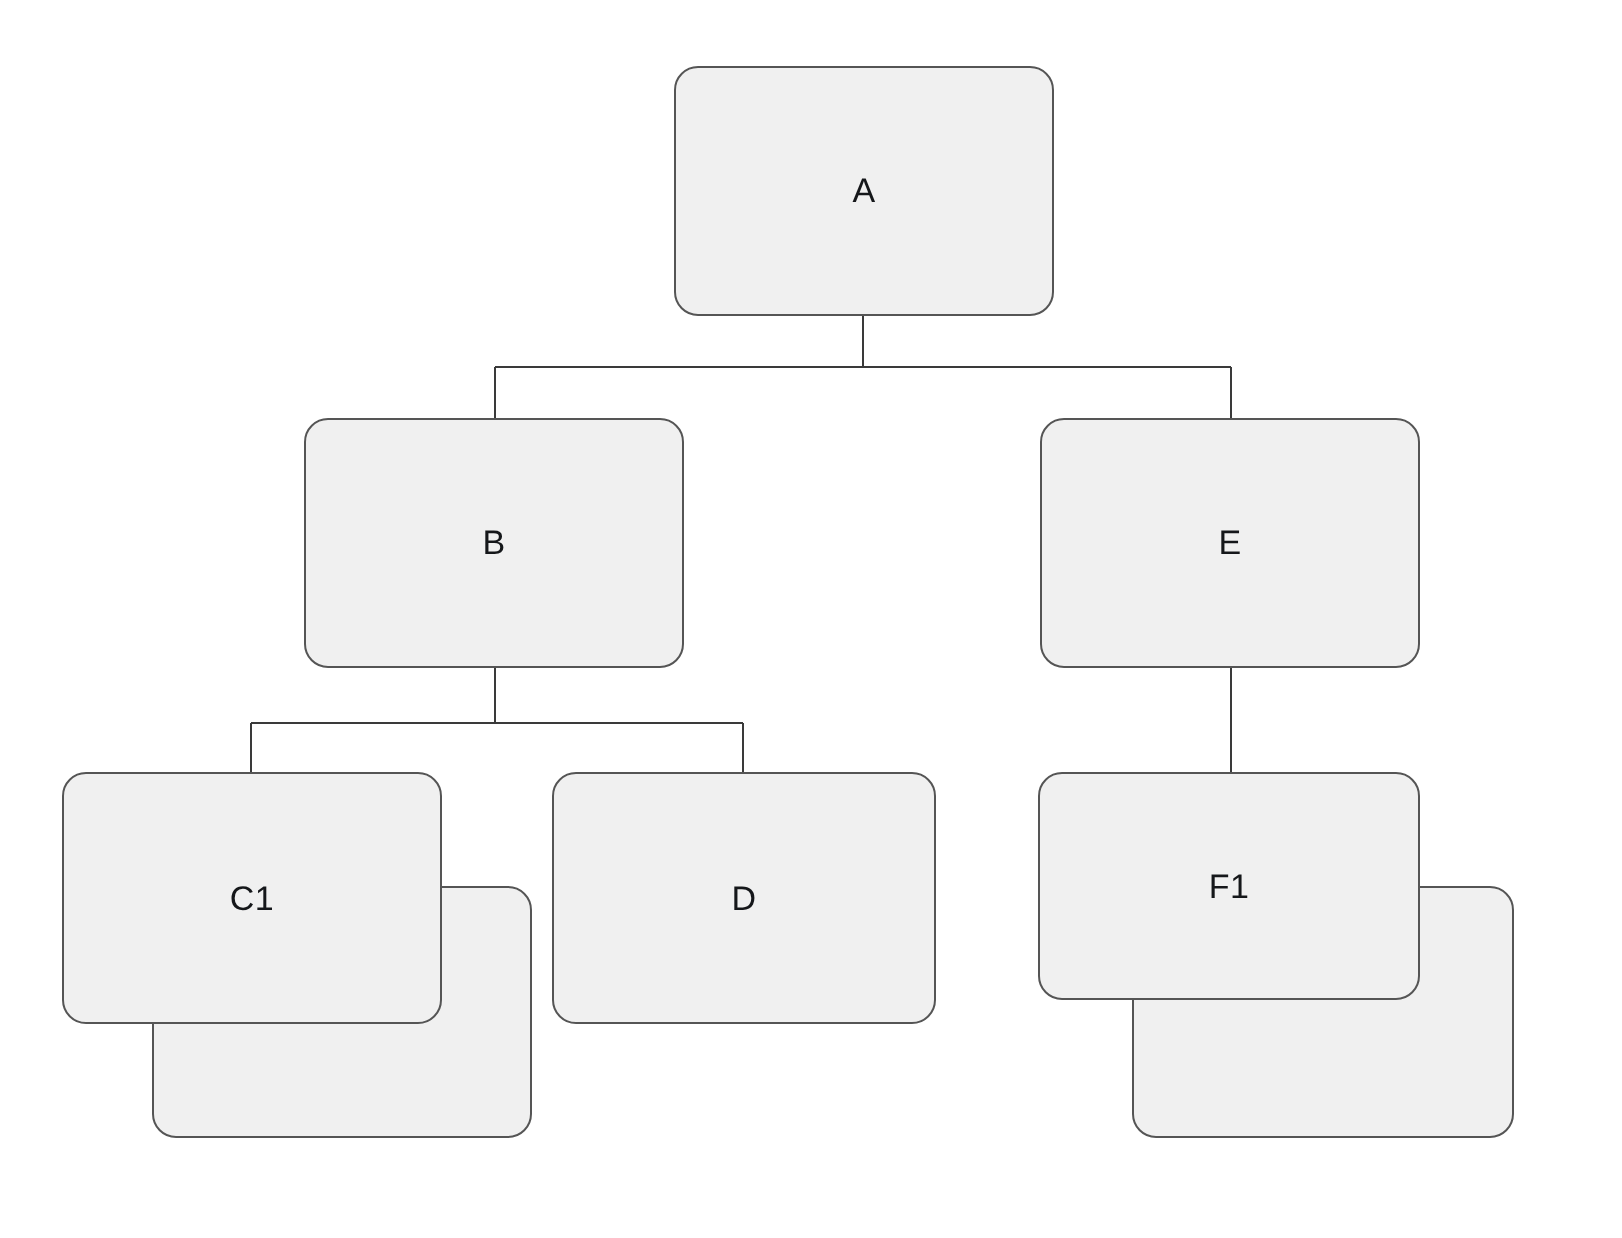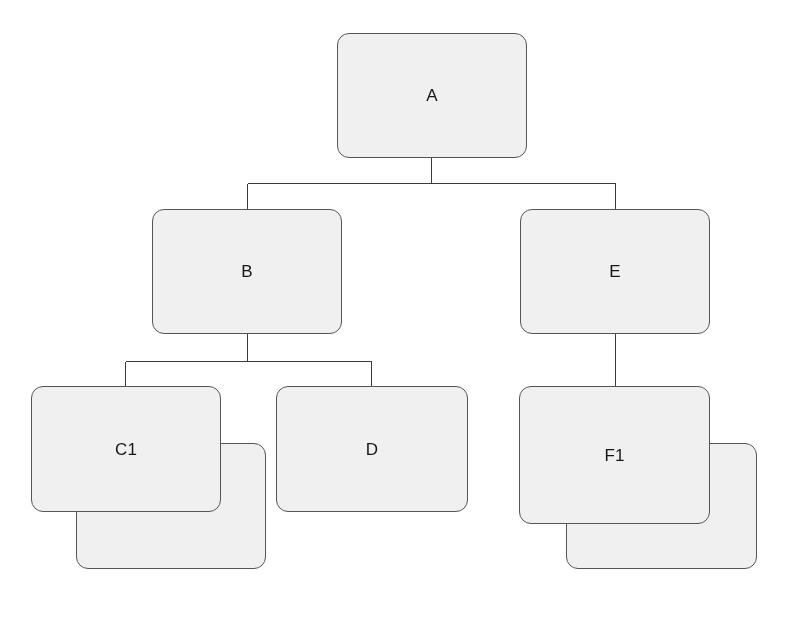--- a/index.html
+++ b/index.html
@@ -95,17 +95,17 @@
     <span class="node-label">C1</span>
   </div>
 
   <div class="node" style="left:276px; top:386px; width:192px; height:126px;">
     <span class="node-label">D</span>
   </div>
 
   <div class="node back" style="left:566px; top:443px; width:191px; height:126px;">
     <span class="node-label">F2</span>
   </div>
-  <div class="node front" style="left:519px; top:386px; width:191px; height:138px;">
+  <div class="node front" style="left:519px; top:386px; width:191px; height:114px;">
     <span class="node-label">F1</span>
   </div>
 
 </div>
 
 </body></html>

